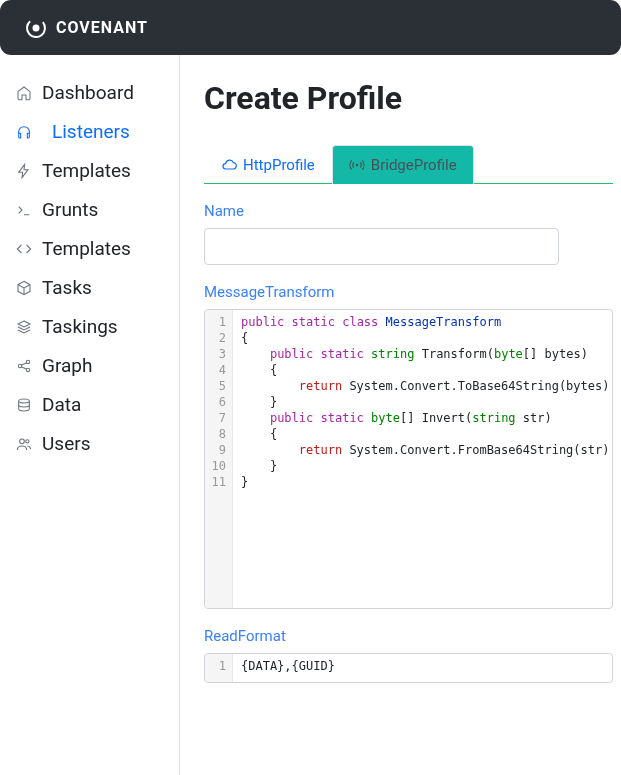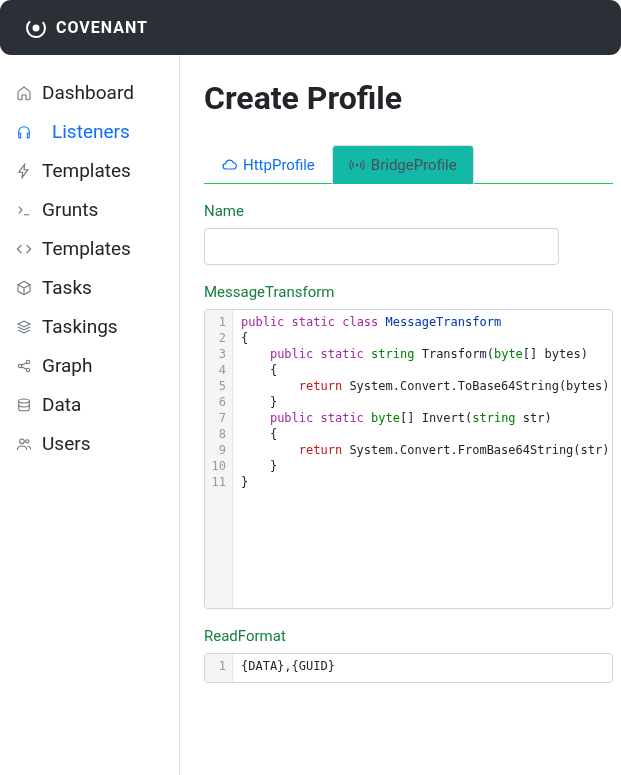--- a/index.html
+++ b/index.html
@@ -20,21 +20,21 @@
     .page-title { font-size: 32px; font-weight: 700; margin-bottom: 28px; }
     
     .tabs { display: flex; border-bottom: 1px solid #22c55e; margin-bottom: 18px; }
     .tab { display: flex; align-items: center; gap: 6px; padding: 10px 16px; font-size: 15px; color: #0d6efd; cursor: pointer; border: 1px solid transparent; border-bottom: none; margin-bottom: -1px; }
     .tab.active { color: #495057; border-color: #dee2e6; border-radius: 4px 4px 0 0; background: #14b8a6; justify-content: flex-end; }
     .tab-icon { width: 16px; height: 16px; stroke-width: 1.8; fill: none; }
     .tab:not(.active) .tab-icon { stroke: #0d6efd; }
     .tab.active .tab-icon { stroke: #495057; }
     
     .form-group { margin-bottom: 18px; }
-    .form-label { display: block; font-size: 15px; margin-bottom: 8px; color: #15803d; }
+    .form-label { display: block; font-size: 15px; margin-bottom: 8px; color: #3b82f6; }
     .form-input { width: 100%; max-width: 355px; height: 37px; border: 1px solid #ced4da; border-radius: 4px; padding: 6px 12px; font-size: 15px; }
     .form-input.wide { max-width: none; }
     
     .code-block { border: 1px solid #ced4da; border-radius: 4px; display: flex; font-family: "Menlo", "Consolas", monospace; font-size: 12px; line-height: 16px; overflow: hidden; }
     .gutter { background: #f5f5f5; border-right: 1px solid #e8e8e8; padding: 4px 6px 4px 0; text-align: right; color: #999; user-select: none; min-width: 28px; }
     .gutter div { height: 16px; }
     .code { padding: 4px 8px; white-space: pre; flex: 1; overflow-x: auto; }
     .code-line { height: 16px; }
     .tok-class { color: #0033B3; }
     .tok-kw { color: #a626a4; }

